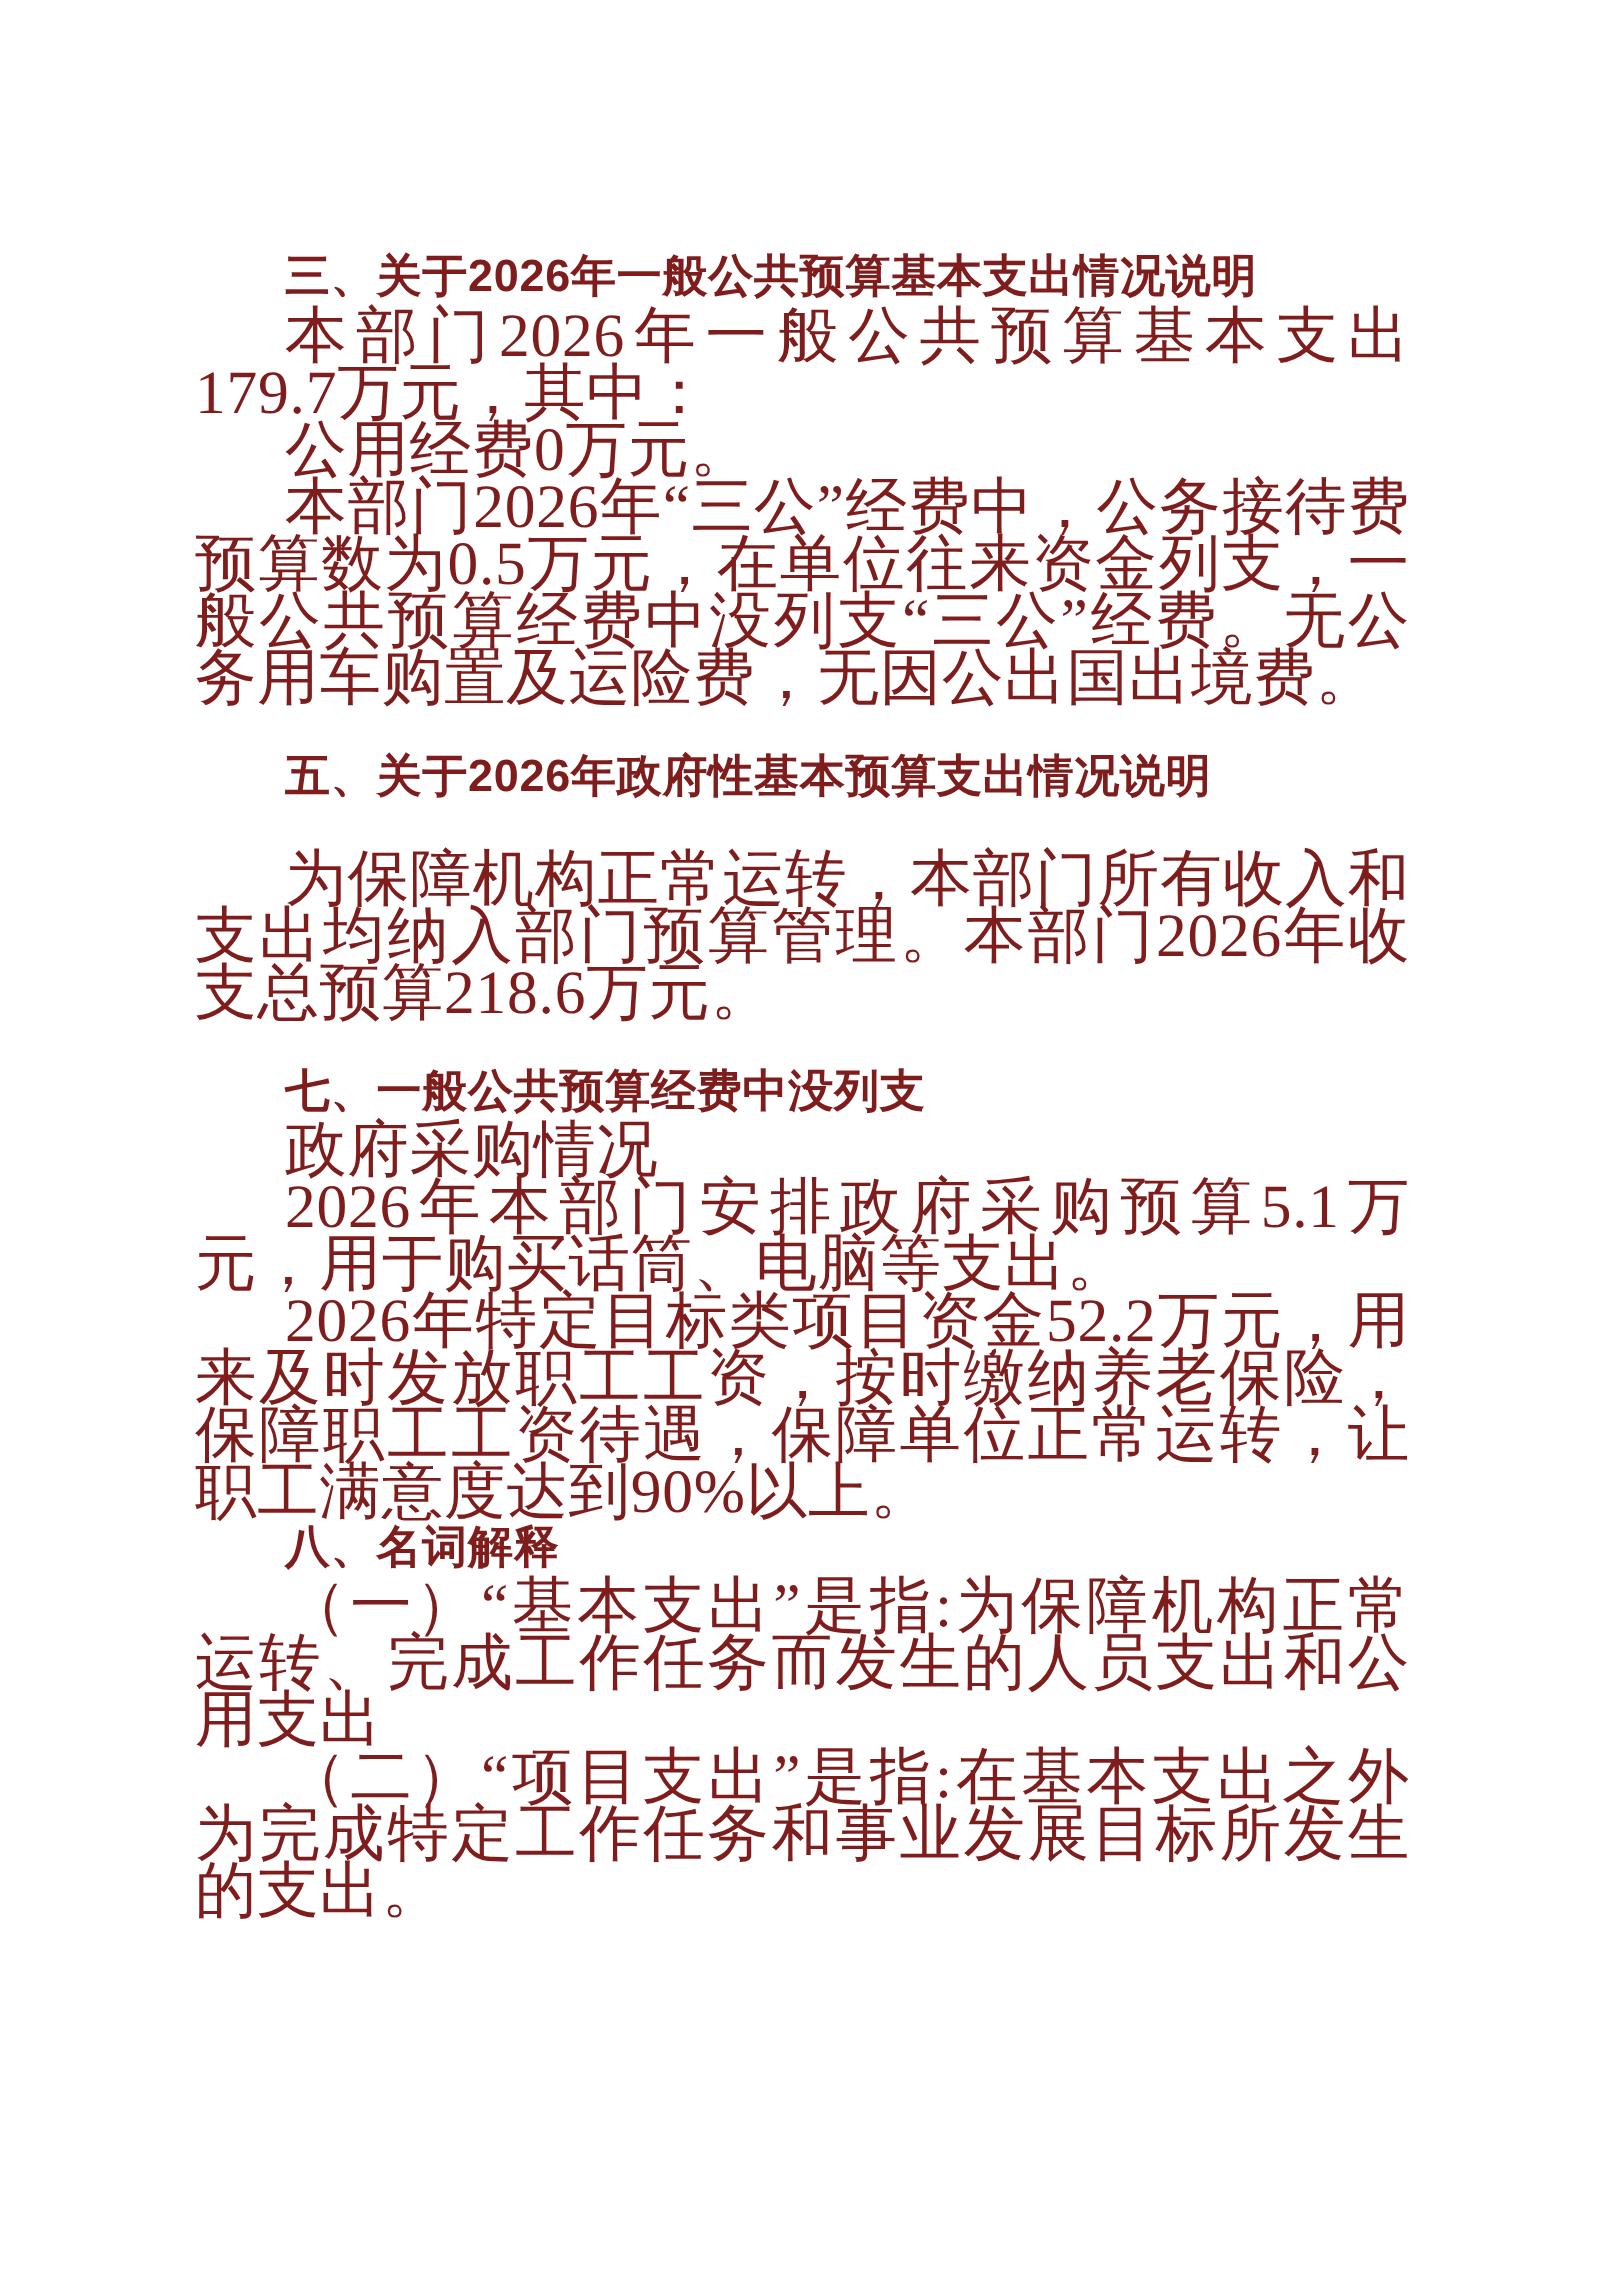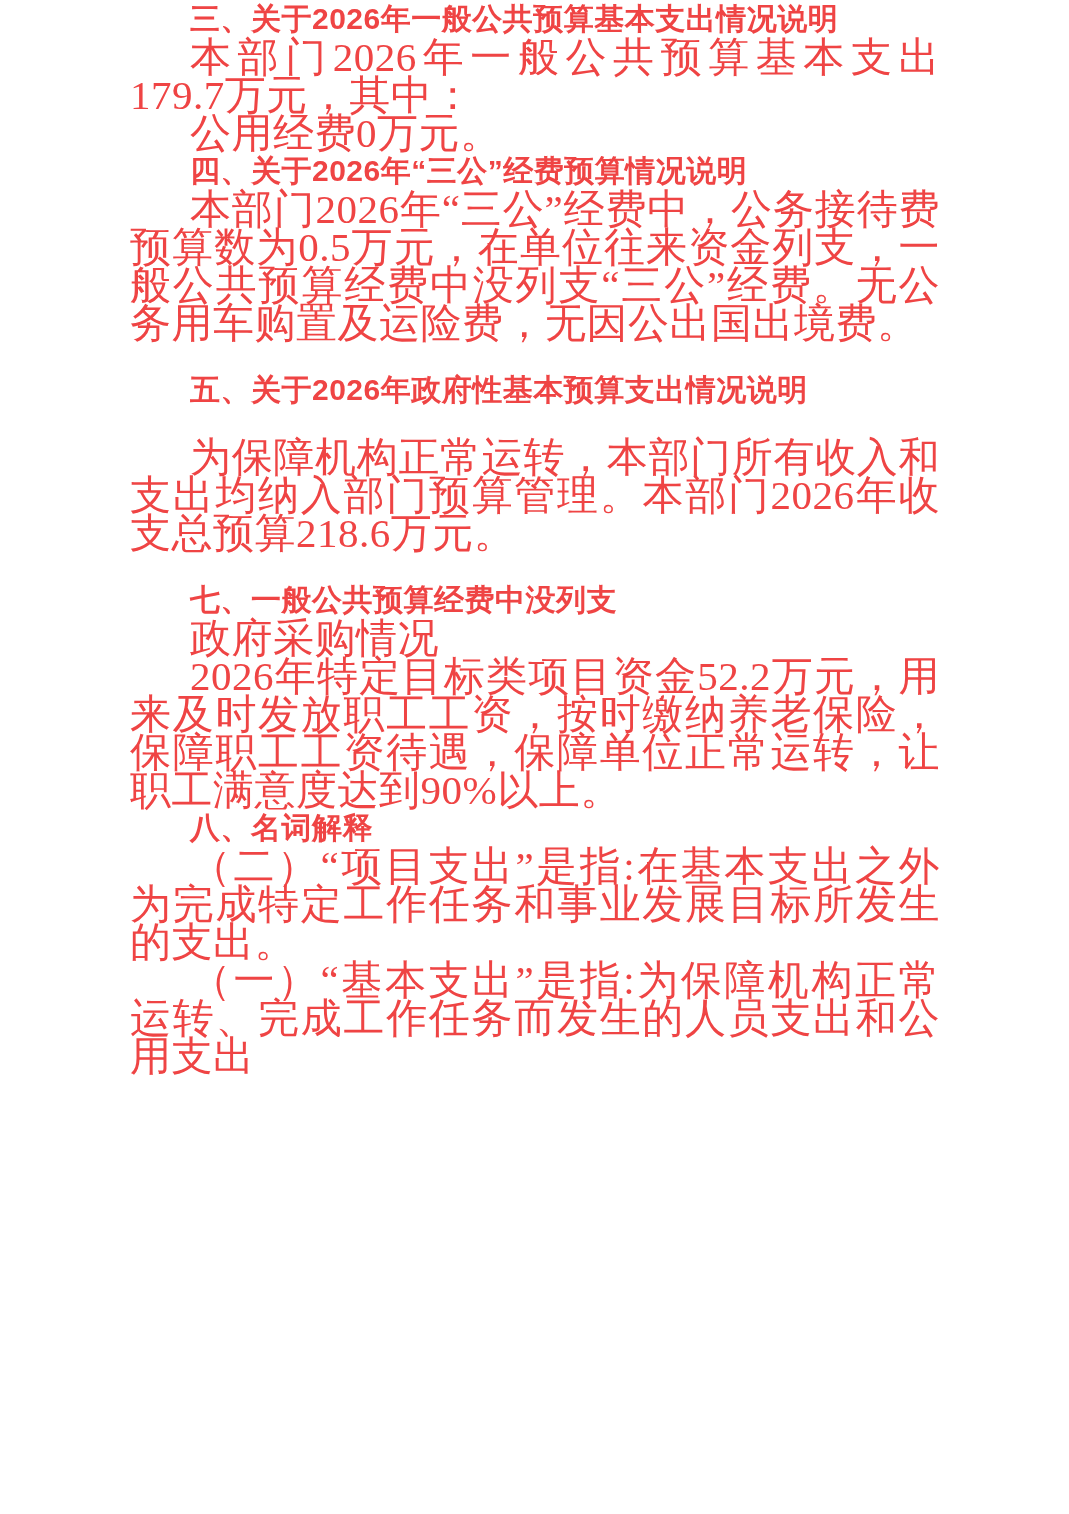--- a/index.html
+++ b/index.html
@@ -9,21 +9,22 @@
   body {
     width: 1069px;
     height: 1514px;
     background: #ffffff;
     overflow: hidden;
   }
   .page {
     box-sizing: border-box;
     width: 810px;
     margin-left: 130px;
-    color: #ef4444;
+    padding-top: 166px;
+    color: #7f1d1d;
   }
   .hd {
     font-family: "Liberation Sans", "DejaVu Sans", sans-serif;
     font-weight: bold;
     font-size: 30px;
     line-height: 38px;
     text-indent: 60px;
     white-space: nowrap;
     letter-spacing: 0.5px;
   }
@@ -41,27 +42,27 @@
   }
 </style>
 </head>
 <body>
 
 <div class="page">
   <div id="document-body">
       <div class="hd">三、关于2026年一般公共预算基本支出情况说明</div>
       <p class="body-par">本部门2026年一般公共预算基本支出179.7万元，其中：</p>
       <p class="body-par">公用经费0万元。</p>
-      <div class="hd">四、关于2026年“三公”经费预算情况说明</div>
       <p class="body-par">本部门2026年“三公”经费中，公务接待费预算数为0.5万元，在单位往来资金列支，一般公共预算经费中没列支“三公”经费。无公务用车购置及运险费，无因公出国出境费。</p>
       <div class="gap"></div>
       <div class="hd">五、关于2026年政府性基本预算支出情况说明</div>
       <div class="gap"></div>
       <p class="body-par">为保障机构正常运转，本部门所有收入和支出均纳入部门预算管理。本部门2026年收支总预算218.6万元。</p>
       <div class="gap"></div>
       <div class="hd">七、一般公共预算经费中没列支</div>
       <p class="body-par">政府采购情况</p>
+      <p class="body-par">2026年本部门安排政府采购预算5.1万元，用于购买话筒、电脑等支出。</p>
       <p class="body-par">2026年特定目标类项目资金52.2万元，用来及时发放职工工资，按时缴纳养老保险，保障职工工资待遇，保障单位正常运转，让职工满意度达到90%以上。</p>
       <div class="hd">八、名词解释</div>
+      <p class="body-par">（一）“基本支出”是指:为保障机构正常运转、完成工作任务而发生的人员支出和公用支出</p>
       <p class="body-par">（二）“项目支出”是指:在基本支出之外为完成特定工作任务和事业发展目标所发生的支出。</p>
-      <p class="body-par">（一）“基本支出”是指:为保障机构正常运转、完成工作任务而发生的人员支出和公用支出</p>
     </div>
 </div>
 
 </body></html>

